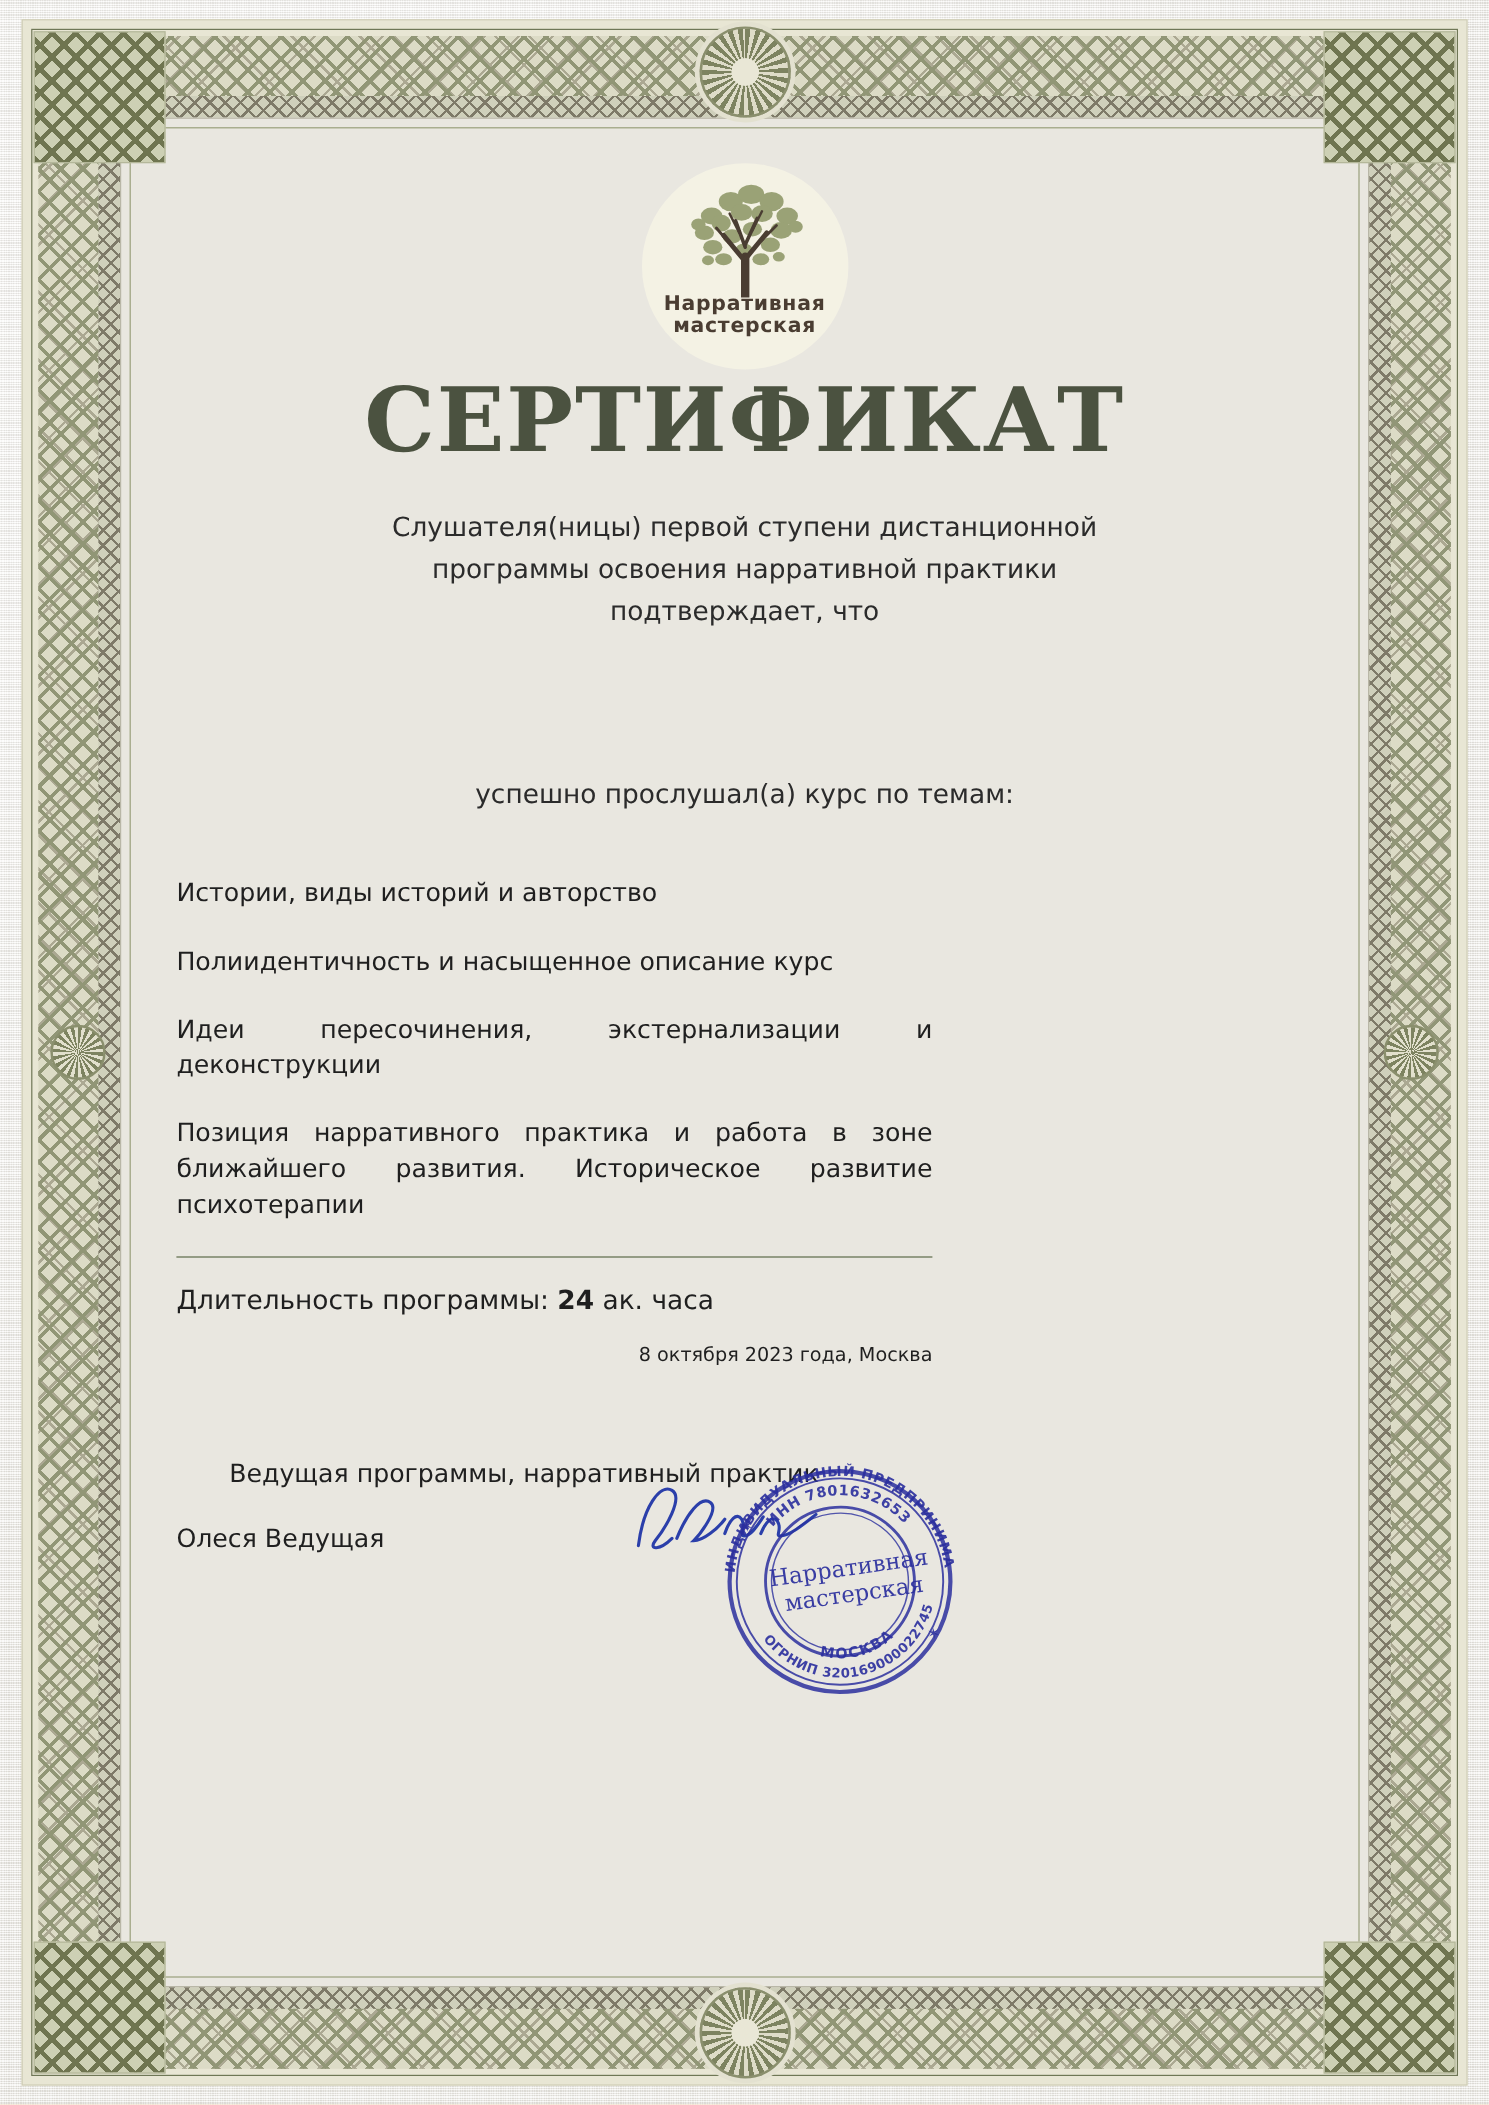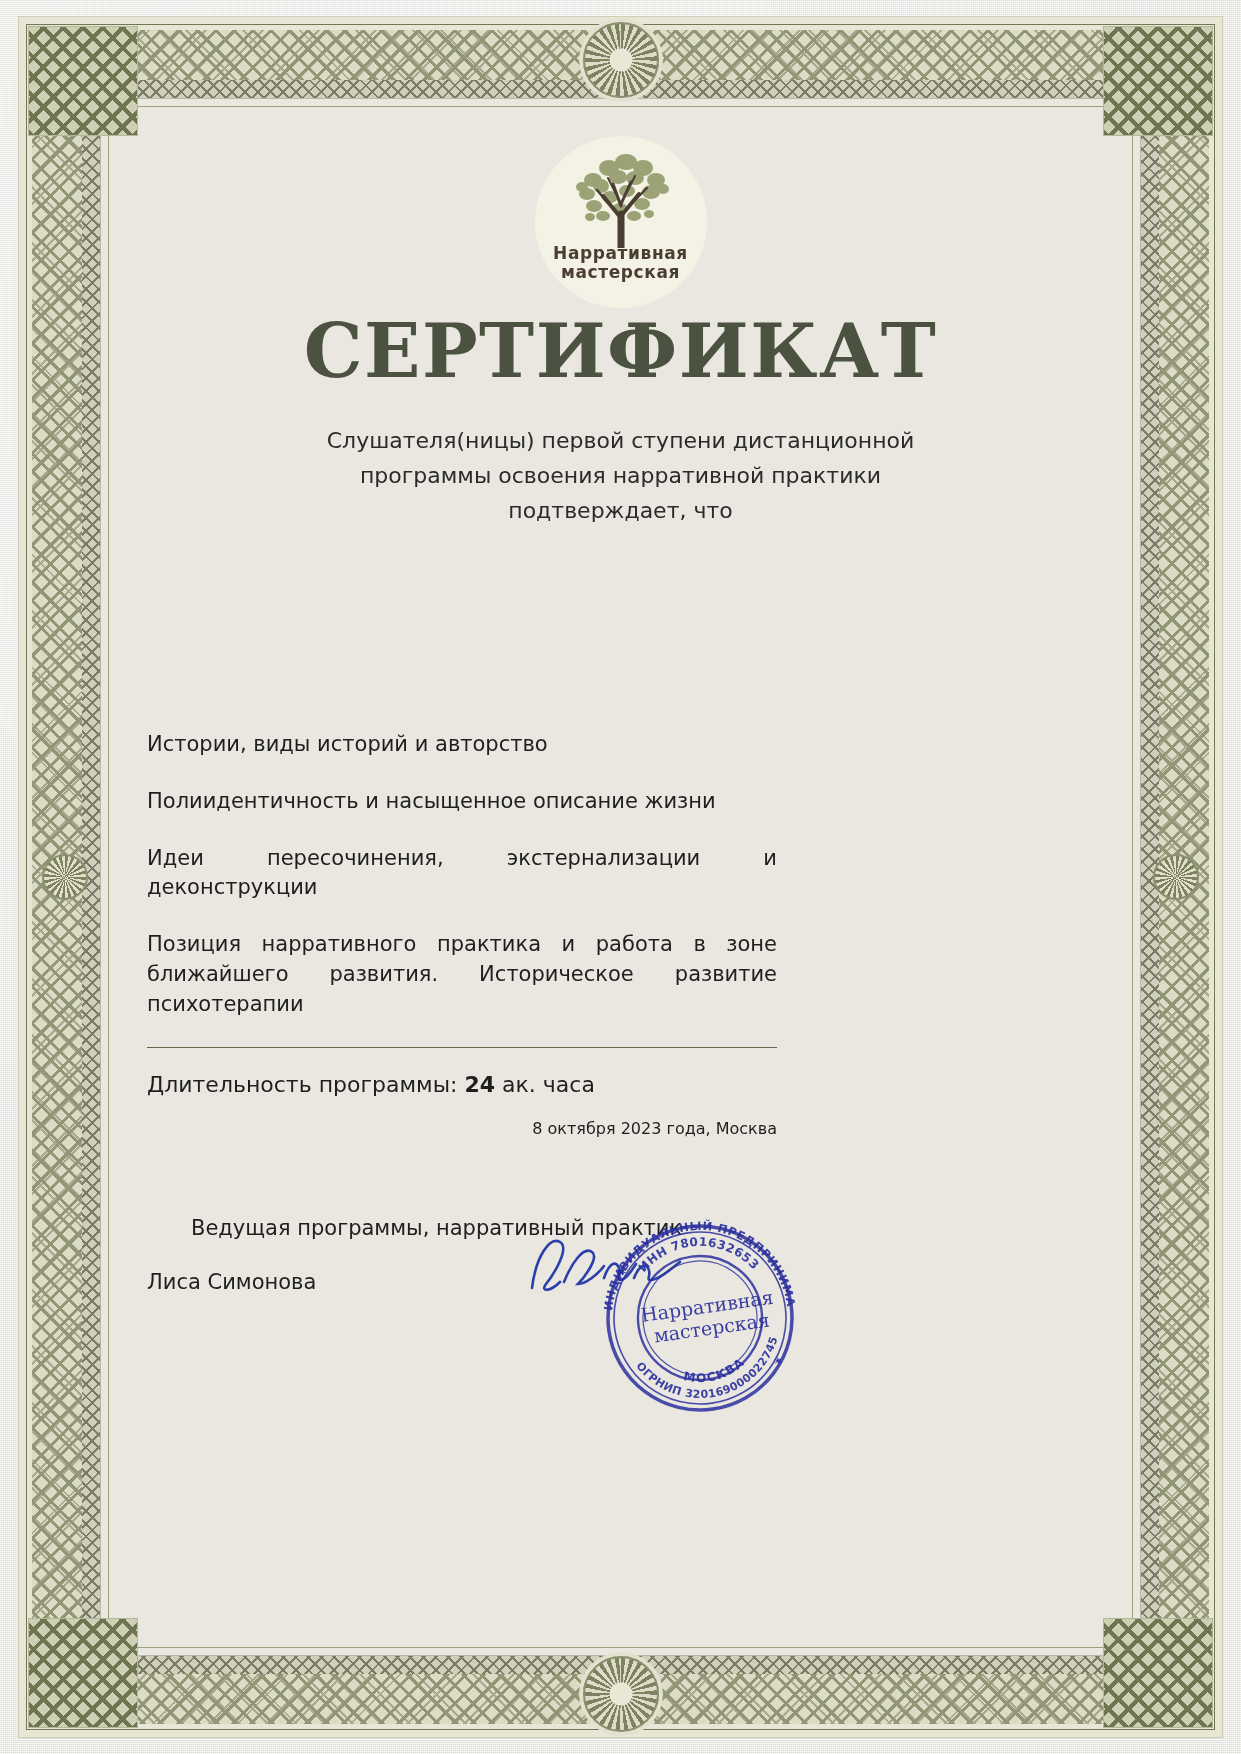--- a/index.html
+++ b/index.html
@@ -363,41 +363,42 @@
 
     <div class="title">СЕРТИФИКАТ</div>
 
     <div class="subtitle">
       <div>Слушателя(ницы) первой ступени дистанционной</div>
       <div>программы освоения нарративной практики</div>
       <div>подтверждает, что</div>
     </div>
 
 
+    <div class="after-name">успешно прослушал(а) курс по темам:</div>
 
     <div class="topics">
       <div class="topic">Истории, виды историй и авторство</div>
-      <div class="topic">Полиидентичность и насыщенное описание жизни</div>
+      <div class="topic">Полиидентичность и насыщенное описание курс</div>
       <div class="topic">Идеи пересочинения, экстернализации и деконструкции</div>
       <div class="topic">Позиция нарративного практика и работа в зоне ближайшего развития. Историческое развитие психотерапии</div>
     </div>
 
     <div class="divider"></div>
 
     <div class="duration">
       <span>Длительность программы:</span>
       <b>24</b>
       <span>ак. часа</span>
     </div>
 
     <div class="place-date">8 октября 2023 года, Москва</div>
 
     <div class="signature-block">
       <div class="sig-role">Ведущая программы, нарративный практик</div>
-      <div class="sig-name">Лиса Симонова</div>
+      <div class="sig-name">Олеся Ведущая</div>
     </div>
 
     <svg class="sign-scribble" viewBox="0 0 190 80">
       <g fill="none" stroke="#2b3faa" stroke-width="2.6" stroke-linecap="round">
         <path d="M12 62 C16 30, 30 10, 40 16 C50 22, 34 48, 26 58 C20 66, 30 66, 40 56"></path>
         <path d="M44 56 C52 36, 64 20, 72 26 C80 32, 62 54, 58 58 C66 58, 78 48, 84 40"></path>
         <path d="M84 52 C88 40, 94 34, 98 40 C102 46, 96 54, 100 54 C106 54, 112 44, 116 38"></path>
         <path d="M114 52 C118 42, 124 36, 128 42 C132 48, 126 54, 130 54 C138 54, 150 44, 160 36"></path>
       </g>
     </svg>

